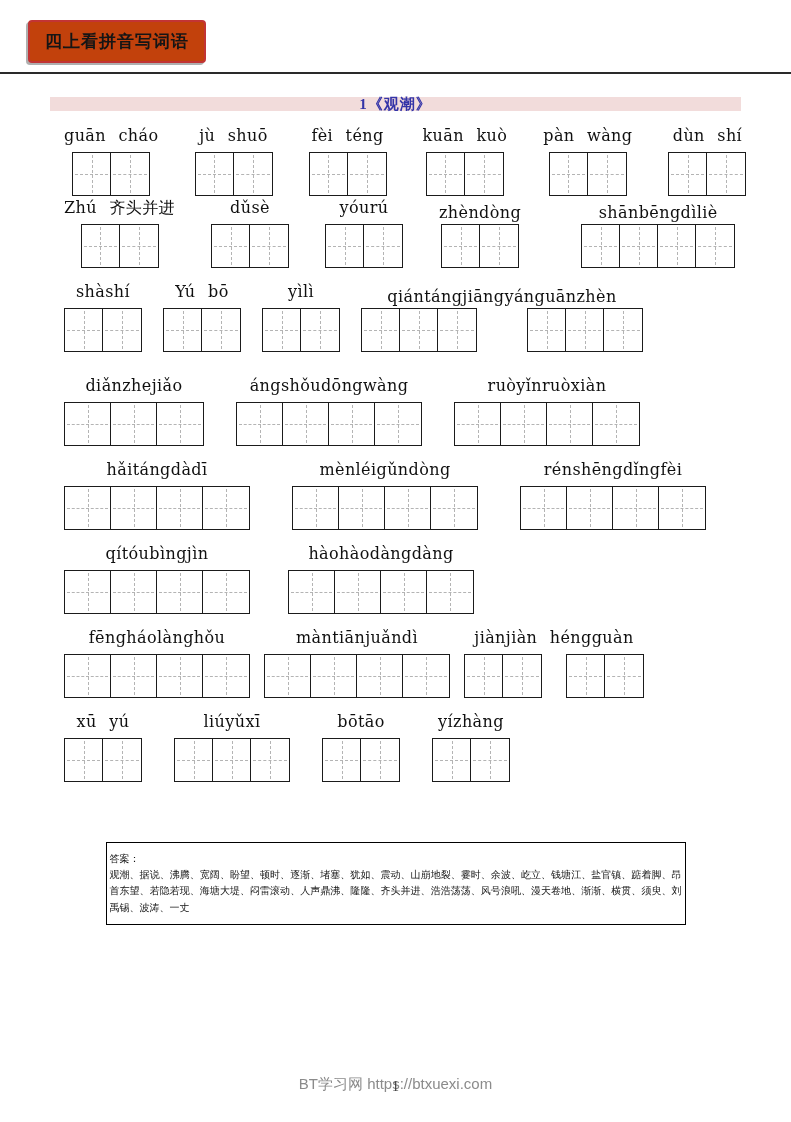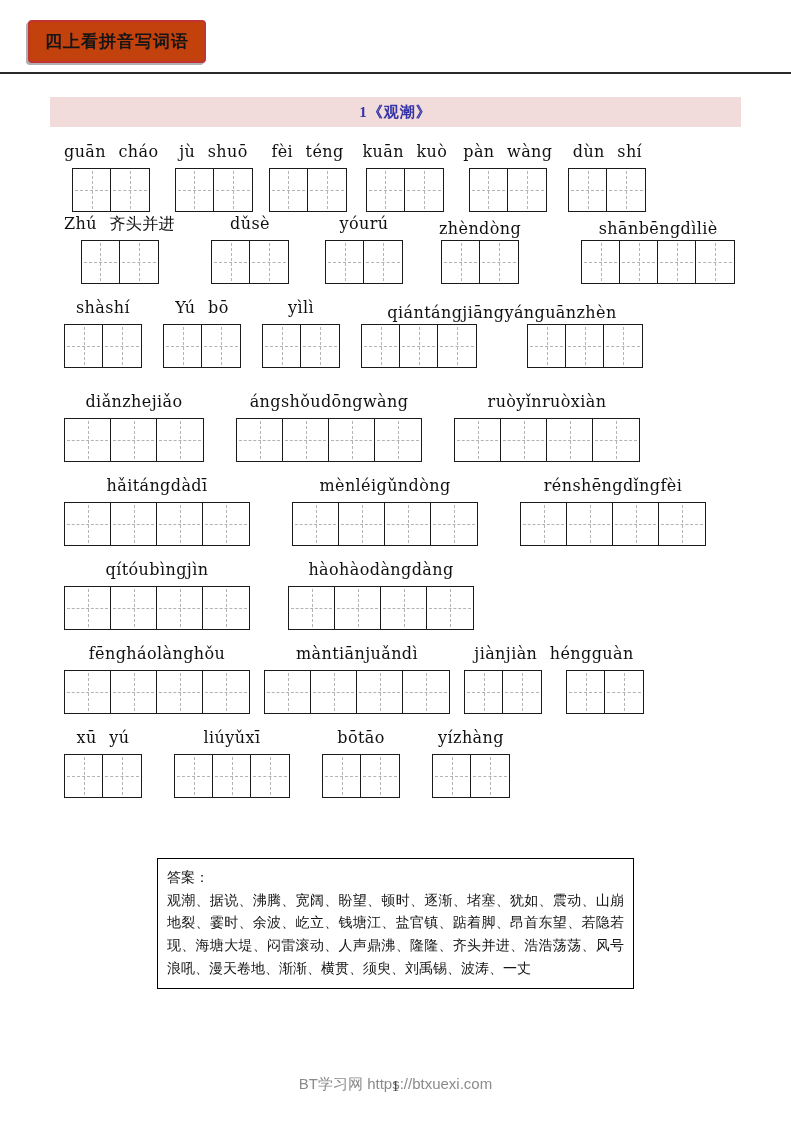--- a/index.html
+++ b/index.html
@@ -25,21 +25,21 @@
     font-family:"Liberation Sans","DejaVu Sans",sans-serif;
     font-weight:bold;font-size:17px;letter-spacing:1px;color:#151515;
   }
   .top-rule{
     margin-top:9px;
     border:0;border-bottom:2px solid #2a2a2a;
     width:100%;
   }
   .banner{
     margin:23px 50px 0 50px;
-    height:30px;
+    height:14px;
     background:#f2dcdb;
     display:flex;align-items:center;justify-content:center;
   }
   .banner .lesson{
     font-weight:bold;font-size:15px;color:#3434a8;letter-spacing:1px;
   }
   
   .sheet{margin:15px 50px 0 50px;padding:0 14px;}
   .word-row{display:flex;align-items:flex-end;}
   .word-block{display:flex;flex-direction:column;align-items:center;}
@@ -53,25 +53,25 @@
   .pinyin.low{transform:translateY(5px);}
   .grids{display:flex;}
   .grid{display:flex;border:1px solid #1b1b1b;background:#fff;}
   .cell{width:38px;height:42px;position:relative;border-right:1px solid #1b1b1b;box-sizing:border-box;}
   .grid .cell:last-child{border-right:0;}
   .grid.lg .cell{width:46px;}
   .cell::before{content:"";position:absolute;left:2px;right:2px;top:50%;border-top:1px dashed #b4b4b4;}
   .cell::after{content:"";position:absolute;top:2px;bottom:2px;left:50%;border-left:1px dashed #b4b4b4;}
   
   .answer-box{
-    width:477px;box-sizing:border-box;
+    width:580px;box-sizing:border-box;
     margin:60px auto 0 auto;
     border:1px solid #000;
-    padding:8px 9px;
-    font-size:14px;line-height:1.62;
+    padding:8px 3px;
+    font-size:10px;line-height:1.62;
     text-align:justify;color:#141414;
   }
   .answer-box .ans-label{display:block;}
   
   .footer{
     position:absolute;left:0;right:0;bottom:28px;
     text-align:center;
     font-family:"Liberation Sans","DejaVu Sans",sans-serif;
     font-size:15px;color:#8b8b8b;
   }
@@ -89,21 +89,21 @@
     <span class="t">四上看拼音写词语</span>
   </div>
 
   <div class="top-rule"></div>
 
   <div class="banner">
     <span class="lesson">1《观潮》</span>
   </div>
 
   <div class="sheet">
-      <div class="word-row" style="gap: 16px; margin-bottom: 2px; align-items: flex-end;">
+      <div class="word-row" style="gap: 36px; margin-bottom: 2px; align-items: flex-end;">
         <div class="word-block">
           <div class="pinyin">guān cháo</div>
           <div class="grids" style="gap: 30px;">
             <div class="grid">
               <div class="cell"></div>
               <div class="cell"></div>
             </div>
           </div>
         </div>
         <div class="word-block">

